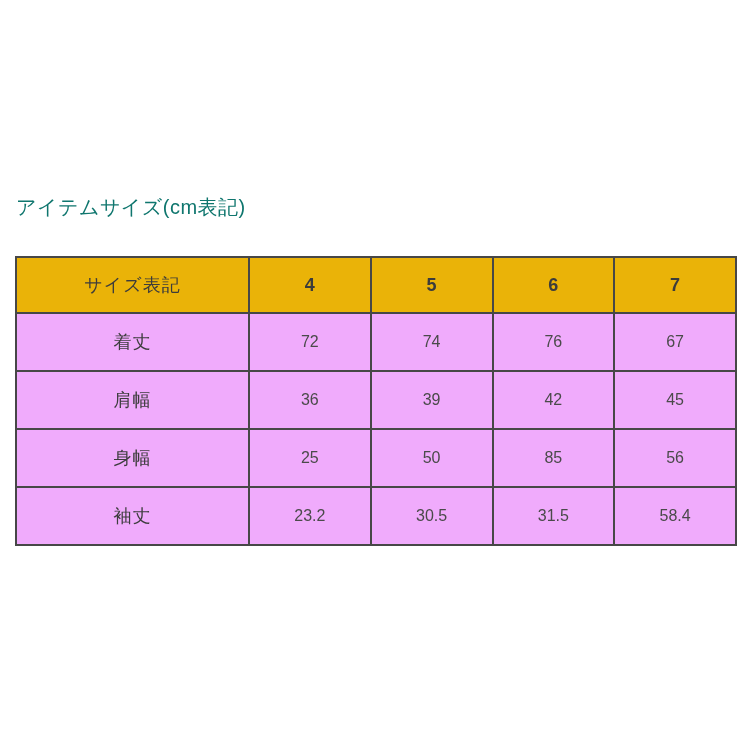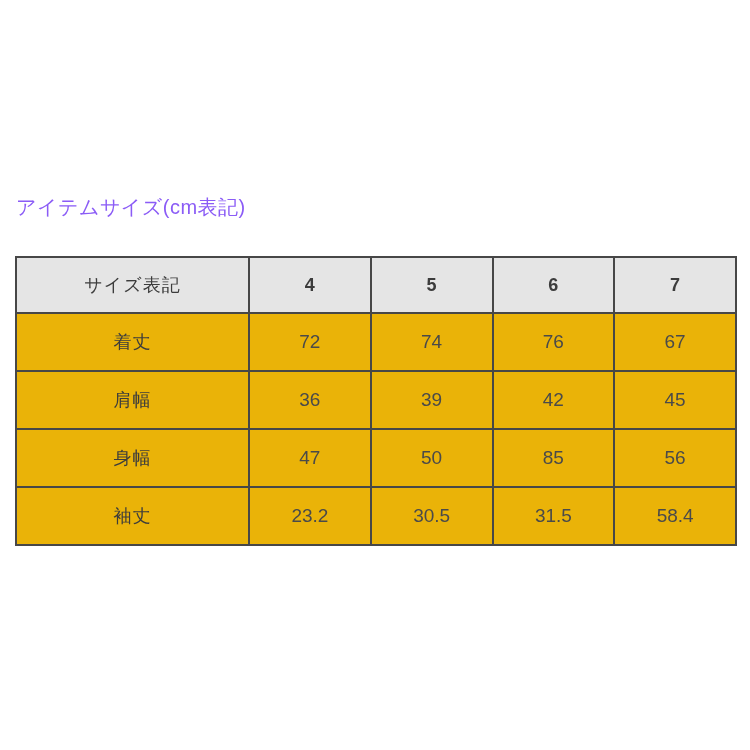--- a/index.html
+++ b/index.html
@@ -15,55 +15,55 @@
     width: 750px;
     height: 750px;
     background: #ffffff;
   }
   .size-title {
     position: absolute;
     left: 16px;
     top: 193px;
     font-size: 20px;
     line-height: 28px;
-    color: #8b5cf6;
+    color: #0f766e;
     font-weight: 400;
     letter-spacing: 0.5px;
   }
   table.size-table {
     position: absolute;
     left: 15px;
     top: 256px;
     width: 720px;
     border-collapse: collapse;
     table-layout: fixed;
   }
   table.size-table th,
   table.size-table td {
     border: 2px solid #474747;
     text-align: center;
     vertical-align: middle;
-    background: #eab308;
+    background: #f0abfc;
   }
   table.size-table thead th {
-    background: #e5e5e5;
+    background: #eab308;
     height: 56px;
     font-size: 18px;
     color: #3c3c3c;
   }
   table.size-table thead th.label-col {
     font-weight: 400;
     letter-spacing: 1px;
   }
   table.size-table thead th.num-col {
     font-weight: 700;
   }
   table.size-table tbody td {
     height: 58px;
-    font-size: 19px;
+    font-size: 16px;
     font-weight: 400;
     color: #4a4a4a;
   }
   table.size-table tbody td.row-label {
     font-size: 18px;
     color: #3c3c3c;
     letter-spacing: 1px;
   }
   col.c-label { width: 233px; }
   col.c-size  { width: 121.75px; }
@@ -102,21 +102,21 @@
       </tr>
       <tr>
         <td class="row-label">肩幅</td>
         <td>36</td>
         <td>39</td>
         <td>42</td>
         <td>45</td>
       </tr>
       <tr>
         <td class="row-label">身幅</td>
-        <td>47</td>
+        <td>25</td>
         <td>50</td>
         <td>85</td>
         <td>56</td>
       </tr>
       <tr>
         <td class="row-label">袖丈</td>
         <td>23.2</td>
         <td>30.5</td>
         <td>31.5</td>
         <td>58.4</td>

